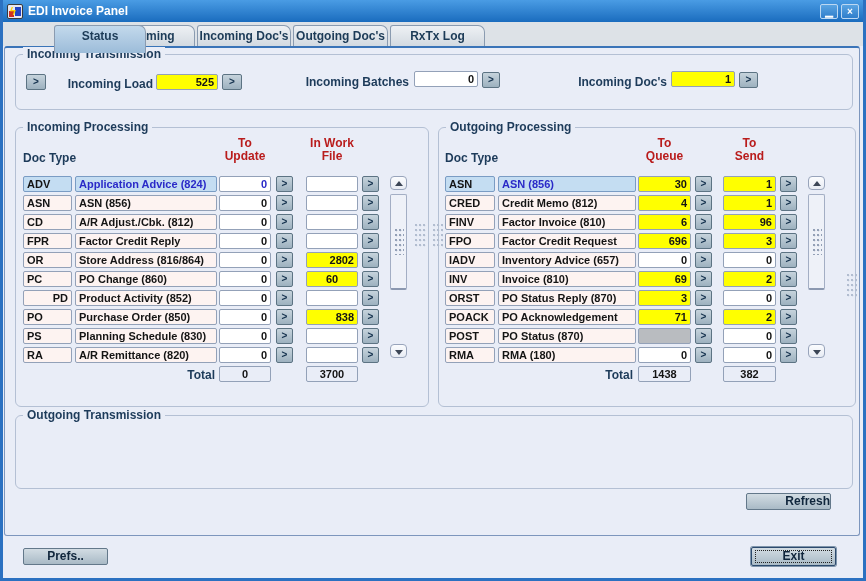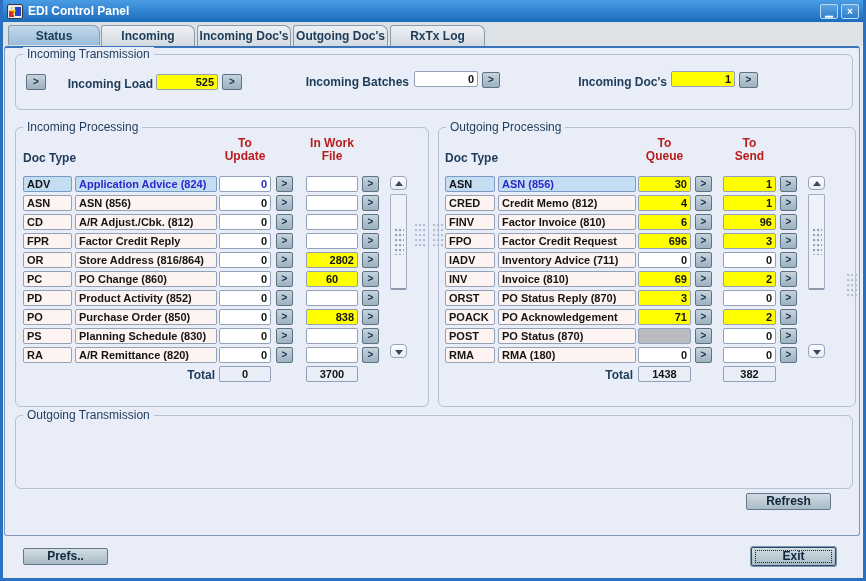--- a/index.html
+++ b/index.html
@@ -22,27 +22,27 @@
   .ai-bolt{position:absolute;left:2px;top:-1px;font-size:11px;line-height:15px;color:#ffd400;font-weight:bold;}
   .wtitle{color:#fff;font-size:12px;font-weight:bold;flex:1;}
   .wbtn{width:18px;height:15px;margin-left:3px;border:1px solid #bcd8f2;border-radius:2px;
     background:linear-gradient(#5aa4e2,#2f7ecb);color:#fff;font-size:10px;font-weight:bold;
     text-align:center;line-height:13px;cursor:pointer;}
   
   .tabstrip{position:absolute;left:0;top:22px;width:860px;height:24px;background:#dde2e7;}
   .tab{position:absolute;top:3px;height:21px;border:1px solid #8a9bb0;border-bottom:none;
     border-radius:3px 7px 0 0;background:linear-gradient(#eef1f4,#d3dae1);
     color:#1c3b57;font-size:12px;font-weight:bold;text-align:center;line-height:20px;cursor:pointer;}
-  .tab.active{background:linear-gradient(#c3d9ec,#9cbcd9);height:20px;z-index:3;}
+  .tab.active{background:linear-gradient(#c3d9ec,#9cbcd9);height:28px;z-index:3;margin-left:46px;}
   
   .page{position:absolute;left:1px;top:46px;width:856px;height:490px;
     background:#e9edf7;border:1px solid #7d96bd;border-top:2px solid #3a74b8;border-radius:3px;}
   .grp{position:absolute;border:1px solid #b4c0d4;border-radius:6px;}
   .grp .lg{position:absolute;top:-8px;left:7px;background:#e9edf7;padding:0 4px;
-    font-size:12px;font-weight:normal;color:#1d3b5a;white-space:nowrap;}
+    font-size:12px;font-weight:bold;color:#1d3b5a;white-space:nowrap;}
   .lbl{position:absolute;font-size:12px;font-weight:bold;color:#1d3b5a;}
   .r{text-align:right;}
   .hdr{position:absolute;font-size:12px;font-weight:bold;color:#b91c1c;text-align:center;line-height:13px;}
   
   .f{position:absolute;height:16px;border:1px solid #93a1b8;border-radius:2px;
     background:#fff;font-size:11px;font-weight:bold;color:#141414;line-height:14px;
     padding:0 3px;overflow:hidden;white-space:nowrap;}
   .f.code,.f.desc{background:#fdf3f1;}
   .f.sel{background:#c4ddf2;border-color:#7a9cc4;}
   .f.desc.sel{color:#2a2ac8;}
@@ -80,21 +80,21 @@
 <body>
 
 <div class="win">
 
   <div class="titlebar">
     <span class="appicon">
       <span class="ai-red"></span>
       <span class="ai-blue"></span>
       <span class="ai-bolt">ϟ</span>
     </span>
-    <span class="wtitle">EDI Control Panel</span>
+    <span class="wtitle">EDI Invoice Panel</span>
     <span class="wbtn">▁</span>
     <span class="wbtn">×</span>
   </div>
 
   <div class="tabstrip">
     <div class="tab active" style="left:5px;width:92px;">Status</div>
     <div class="tab" style="left:98px;width:94px;">Incoming Batches</div>
     <div class="tab" style="left:194px;width:94px;">Incoming Doc's</div>
     <div class="tab" style="left:290px;width:95px;">Outgoing Doc's</div>
     <div class="tab" style="left:387px;width:95px;">RxTx Log</div>
@@ -176,21 +176,21 @@
         <div class="f val s-white" style="left: 214px; top: 204px; width: 52px;">0</div>
         <div class="abtn" style="left: 271px; top: 204px; width: 17px;">&gt;</div>
         <div class="f val s-yellow" style="left: 301px; top: 204px; width: 52px;">2802</div>
         <div class="abtn" style="left: 357px; top: 204px; width: 17px;">&gt;</div>
         <div class="f code" style="left: 18px; top: 223px; width: 49px;">PC</div>
         <div class="f desc" style="left: 70px; top: 223px; width: 142px;">PO Change (860)</div>
         <div class="f val s-white" style="left: 214px; top: 223px; width: 52px;">0</div>
         <div class="abtn" style="left: 271px; top: 223px; width: 17px;">&gt;</div>
         <div class="f val s-yellow" style="left: 301px; top: 223px; width: 52px; text-align: center;">60</div>
         <div class="abtn" style="left: 357px; top: 223px; width: 17px;">&gt;</div>
-        <div class="f code" style="left: 18px; top: 242px; width: 49px;">PD</div>
+        <div class="f code" style="left: 18px; top: 242px; width: 49px; text-align: right;">PD</div>
         <div class="f desc" style="left: 70px; top: 242px; width: 142px;">Product Activity (852)</div>
         <div class="f val s-white" style="left: 214px; top: 242px; width: 52px;">0</div>
         <div class="abtn" style="left: 271px; top: 242px; width: 17px;">&gt;</div>
         <div class="f val s-white" style="left: 301px; top: 242px; width: 52px;"></div>
         <div class="abtn" style="left: 357px; top: 242px; width: 17px;">&gt;</div>
         <div class="f code" style="left: 18px; top: 261px; width: 49px;">PO</div>
         <div class="f desc" style="left: 70px; top: 261px; width: 142px;">Purchase Order (850)</div>
         <div class="f val s-white" style="left: 214px; top: 261px; width: 52px;">0</div>
         <div class="abtn" style="left: 271px; top: 261px; width: 17px;">&gt;</div>
         <div class="f val s-yellow" style="left: 301px; top: 261px; width: 52px;">838</div>
@@ -225,21 +225,21 @@
         <div class="abtn" style="left: 690px; top: 166px; width: 17px;">&gt;</div>
         <div class="f val s-yellow" style="left: 718px; top: 166px; width: 53px;">96</div>
         <div class="abtn" style="left: 775px; top: 166px; width: 17px;">&gt;</div>
         <div class="f code" style="left: 440px; top: 185px; width: 50px;">FPO</div>
         <div class="f desc" style="left: 493px; top: 185px; width: 138px;">Factor Credit Request</div>
         <div class="f val s-yellow" style="left: 633px; top: 185px; width: 53px;">696</div>
         <div class="abtn" style="left: 690px; top: 185px; width: 17px;">&gt;</div>
         <div class="f val s-yellow" style="left: 718px; top: 185px; width: 53px;">3</div>
         <div class="abtn" style="left: 775px; top: 185px; width: 17px;">&gt;</div>
         <div class="f code" style="left: 440px; top: 204px; width: 50px;">IADV</div>
-        <div class="f desc" style="left: 493px; top: 204px; width: 138px;">Inventory Advice (711)</div>
+        <div class="f desc" style="left: 493px; top: 204px; width: 138px;">Inventory Advice (657)</div>
         <div class="f val s-white" style="left: 633px; top: 204px; width: 53px;">0</div>
         <div class="abtn" style="left: 690px; top: 204px; width: 17px;">&gt;</div>
         <div class="f val s-white" style="left: 718px; top: 204px; width: 53px;">0</div>
         <div class="abtn" style="left: 775px; top: 204px; width: 17px;">&gt;</div>
         <div class="f code" style="left: 440px; top: 223px; width: 50px;">INV</div>
         <div class="f desc" style="left: 493px; top: 223px; width: 138px;">Invoice (810)</div>
         <div class="f val s-yellow" style="left: 633px; top: 223px; width: 53px;">69</div>
         <div class="abtn" style="left: 690px; top: 223px; width: 17px;">&gt;</div>
         <div class="f val s-yellow" style="left: 718px; top: 223px; width: 53px;">2</div>
         <div class="abtn" style="left: 775px; top: 223px; width: 17px;">&gt;</div>
@@ -293,21 +293,21 @@
     <div class="texture" style="left:428px;top:176px;width:10px;height:24px;"></div>
     <div class="texture" style="left:842px;top:226px;width:10px;height:24px;"></div>
 
     <div class="lbl r" style="left:146px;top:320px;width:64px;">Total</div>
     <div class="f total" style="left:214px;top:318px;width:52px;">0</div>
     <div class="f total" style="left:301px;top:318px;width:52px;">3700</div>
     <div class="lbl r" style="left:566px;top:320px;width:62px;">Total</div>
     <div class="f total" style="left:633px;top:318px;width:53px;">1438</div>
     <div class="f total" style="left:718px;top:318px;width:53px;">382</div>
 
-    <div class="pbtn" style="left:741px;top:445px;width:85px;height:17px;line-height:15px;">
+    <div class="pbtn" style="left:741px;top:445px;width:85px;height:17px;line-height:15px;text-align:right;">
       <span class="cap">Refresh</span>
     </div>
   </div>
 
   <div class="pbtn" style="left:20px;top:548px;width:85px;height:17px;line-height:15px;">
     <span class="cap">Prefs..</span>
   </div>
   <div class="pbtn default" style="left:748px;top:547px;width:85px;height:19px;line-height:17px;">
     <span class="focusrect"></span>
     <span class="cap">Exit</span>

